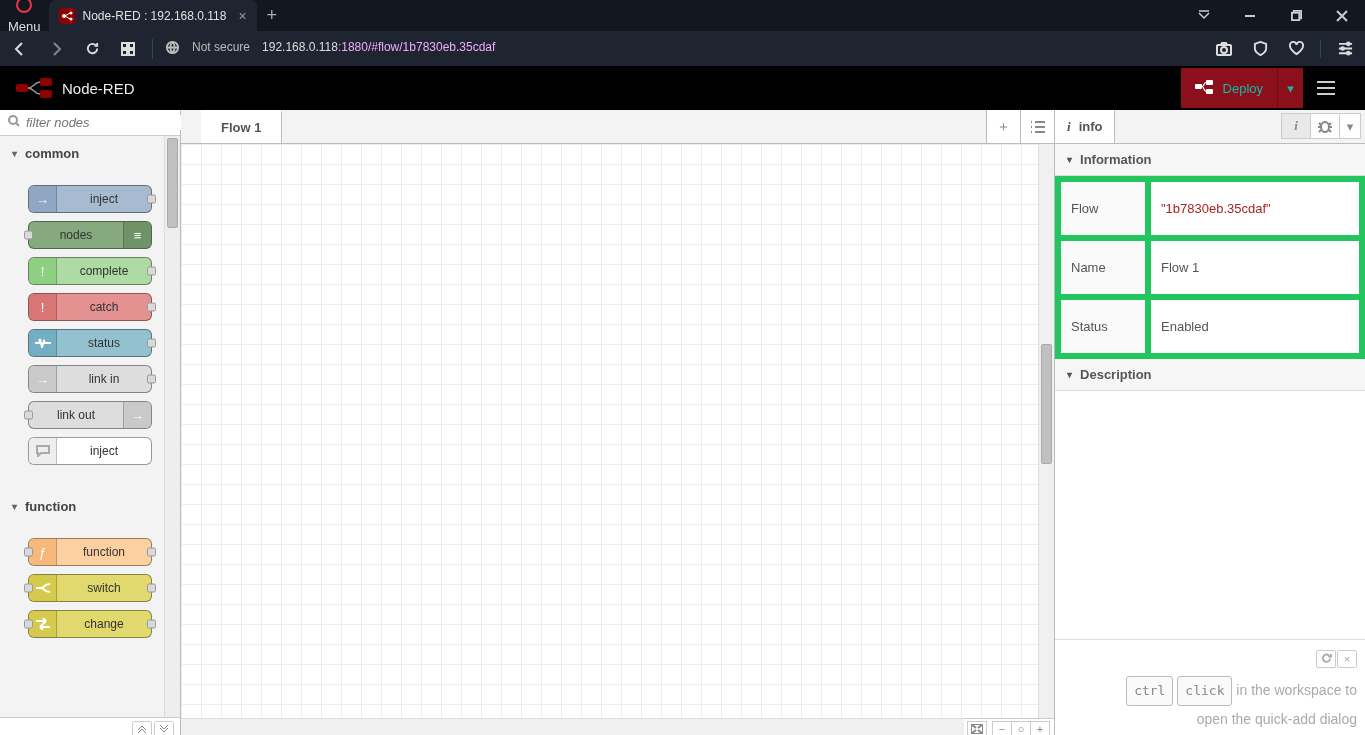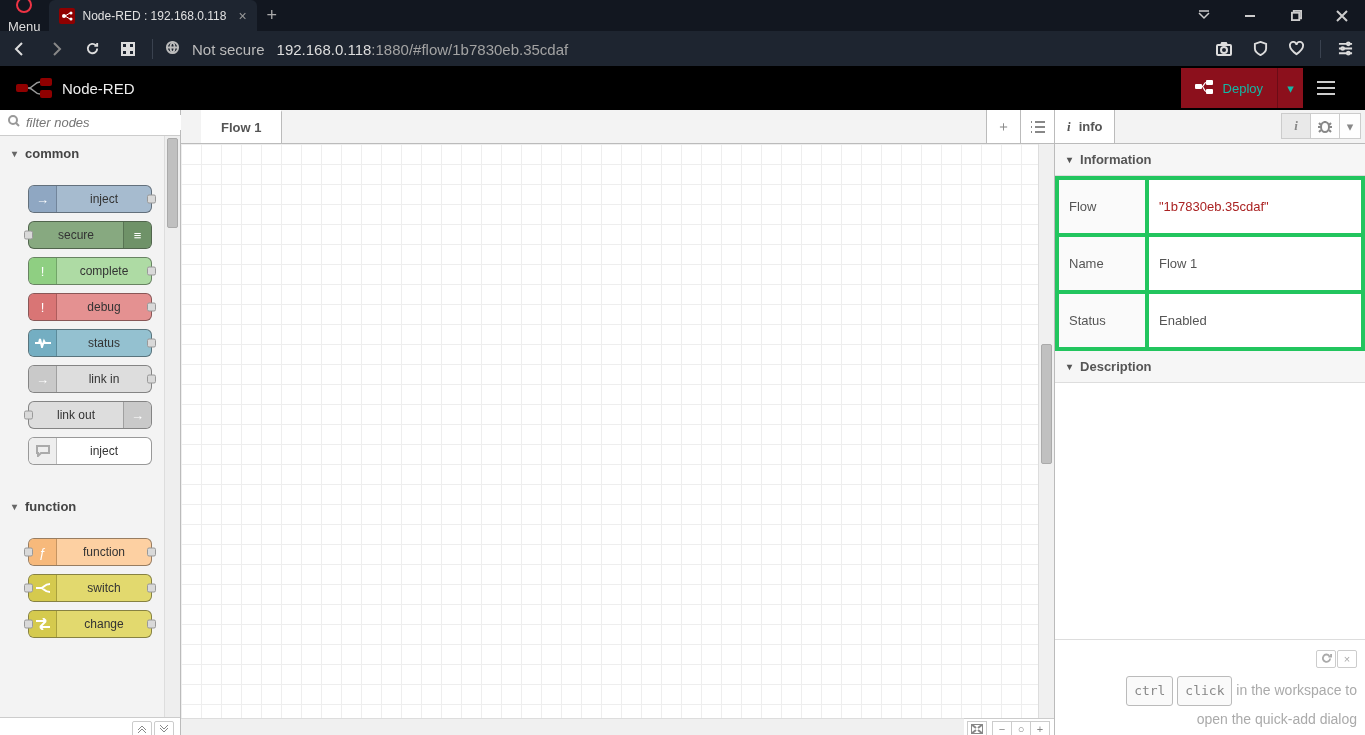--- a/index.html
+++ b/index.html
@@ -12,23 +12,23 @@
 .o-icon { width:16px;height:16px; border:2px solid #e34; border-radius:50%; }
 .chrome-tab { background:#1e2530; height:31px; display:flex; align-items:center; padding:0 10px; gap:8px; color:#e0e0e0; font-size:12px; border-top-left-radius:6px; border-top-right-radius:6px;}
 .chrome-tab .favicon { width:16px;height:16px; display:flex; align-items:center; justify-content:center;}
 .tab-close { color:#999; font-size:14px; cursor:pointer; margin-left:4px;}
 .new-tab { color:#aaa; padding:0 10px; font-size:18px; cursor:pointer;}
 .win-controls { margin-left:auto; display:flex; }
 .win-btn { width:46px; height:31px; display:flex; align-items:center; justify-content:center; color:#ccc; cursor:pointer; font-size:12px;}
 .addr-bar { height:35px; display:flex; align-items:center; padding:0 8px; gap:12px; color:#aaa; }
 .nav-btn { width:24px; height:24px; display:flex; align-items:center; justify-content:center; cursor:pointer; color:#888; font-size:16px;}
 .nav-btn.enabled{ color:#ddd;}
-.url-box { flex:1; display:flex; align-items:flex-end; gap:12px; color:#bbb; font-size:15px;}
+.url-box { flex:1; display:flex; align-items:flex-start; gap:12px; color:#bbb; font-size:12px;}
 .url-text { color:#ddd;}
-.url-path { color:#a3a3a3;}
+.url-path { color:#f0abfc;}
 .addr-icons { display:flex; gap:12px; align-items:center;}
 
 
 .nr-header { height:44px; background:#000; display:flex; align-items:center; padding:0 16px; }
 .nr-logo { display:flex; align-items:center; gap:10px; color:#eee; font-size:15px; }
 .nr-logo-icon svg { display:block; }
 .deploy-btn { margin-left:auto; background:#8c101c; color:#14b8a6; display:flex; align-items:center; height:40px; cursor:pointer; border-left:1px solid #000; }
 .deploy-main { display:flex; align-items:center; padding:0 14px; gap:10px; }
 .deploy-caret{ width:26px; display:flex; align-items:center; justify-content:center; border-left:1px solid #6b0c16; height:100%;}
 .nr-menu { width:46px; display:flex; align-items:center; justify-content:center; color:#ccc; cursor:pointer; font-size:18px;}
@@ -71,21 +71,21 @@
 
 
 .sidebar { width:310px; display:flex; flex-direction:column; background:#fff;}
 .sb-tabs { height:34px; display:flex; border-bottom:1px solid #bbb; background:#f3f3f3;}
 .sb-tab { padding:0 12px; display:flex; align-items:center; gap:8px; background:#fff; border-right:1px solid #bbb; font-weight:bold; color:#555; cursor:pointer; font-size:13px;}
 .sb-tab-btns{ margin-left:auto; display:flex; padding:3px 4px; gap:0;}
 .sb-tbtn{ width:30px; height:26px; border:1px solid #ccc; background:#fefefe; display:flex; align-items:center; justify-content:center; color:#888; cursor:pointer; font-size:13px; margin-left:-1px;}
 .sb-tbtn.active{ background:#e9e9e9;}
 .sb-section-hdr{ padding:8px 12px; border-bottom:1px solid #ddd; font-weight:bold; color:#555; display:flex; align-items:center; gap:8px; background:#f6f6f6; cursor:pointer;}
 .info-table { width:100%; border-collapse:collapse; font-size:13px;}
-.info-table td{ padding:19px 10px; border:4px solid #22c55e; color:#555;}
+.info-table td{ padding:19px 10px; border:6px solid #22c55e; color:#555;}
 .info-table td.k{ width:90px; background:#fafafa;}
 .flow-id{ color:#a22;}
 .sb-desc-body{ flex:1;}
 .sb-tips{ border-top:1px solid #ddd; padding:10px 8px 6px;}
 .sb-tips-top{ display:flex; justify-content:flex-end; gap:2px; margin-bottom:8px;}
 .tip-btn{ width:20px; height:18px; border:1px solid #ccc; display:flex; align-items:center; justify-content:center; color:#aaa; font-size:11px; cursor:pointer; border-radius:2px; margin-left:-1px;}
 .tip-text{ text-align:right; color:#aaa; font-size:14px; line-height:1.9;}
 .key{ display:inline-block; border:1px solid #bbb; border-radius:3px; padding:2px 7px; font-family:monospace; font-size:13px; color:#888; background:#fafafa;}
 
 svg{ stroke:currentColor; fill:none; stroke-width:2;}
@@ -254,32 +254,32 @@
         <span class="pal-caret">▾</span>
         <span>common</span>
       </div>
       <div class="pal-nodes">
         <div class="pal-node" style="background:#a6bbcf">
             <div class="pal-node-icon" style="background:#8fa7c2">→</div>
             <div class="pal-node-label">inject</div>
             <span class="port out"></span>
           </div>
         <div class="pal-node" style="background:#87a980">
-            <div class="pal-node-label">secure</div>
+            <div class="pal-node-label">nodes</div>
             <div class="pal-node-icon right" style="background:#6f9268">≡</div>
             <span class="port in"></span>
           </div>
         <div class="pal-node" style="background:#aedba4">
             <div class="pal-node-icon" style="background:#8fcf82">!</div>
             <div class="pal-node-label">complete</div>
             <span class="port out"></span>
           </div>
         <div class="pal-node" style="background:#e49191">
             <div class="pal-node-icon" style="background:#d97575">!</div>
-            <div class="pal-node-label">debug</div>
+            <div class="pal-node-label">catch</div>
             <span class="port out"></span>
           </div>
         <div class="pal-node" style="background:#94c1d0">
             <div class="pal-node-icon" style="background:#74aec2">
               <svg width="16" height="10" viewBox="0 0 16 10" stroke="#fff" stroke-width="1.5">
                 <path d="M0 5 H4 L5 1 L7 9 L9 3 L10 5 H16"></path>
               </svg>
             </div>
             <div class="pal-node-label">status</div>
             <span class="port out"></span>

